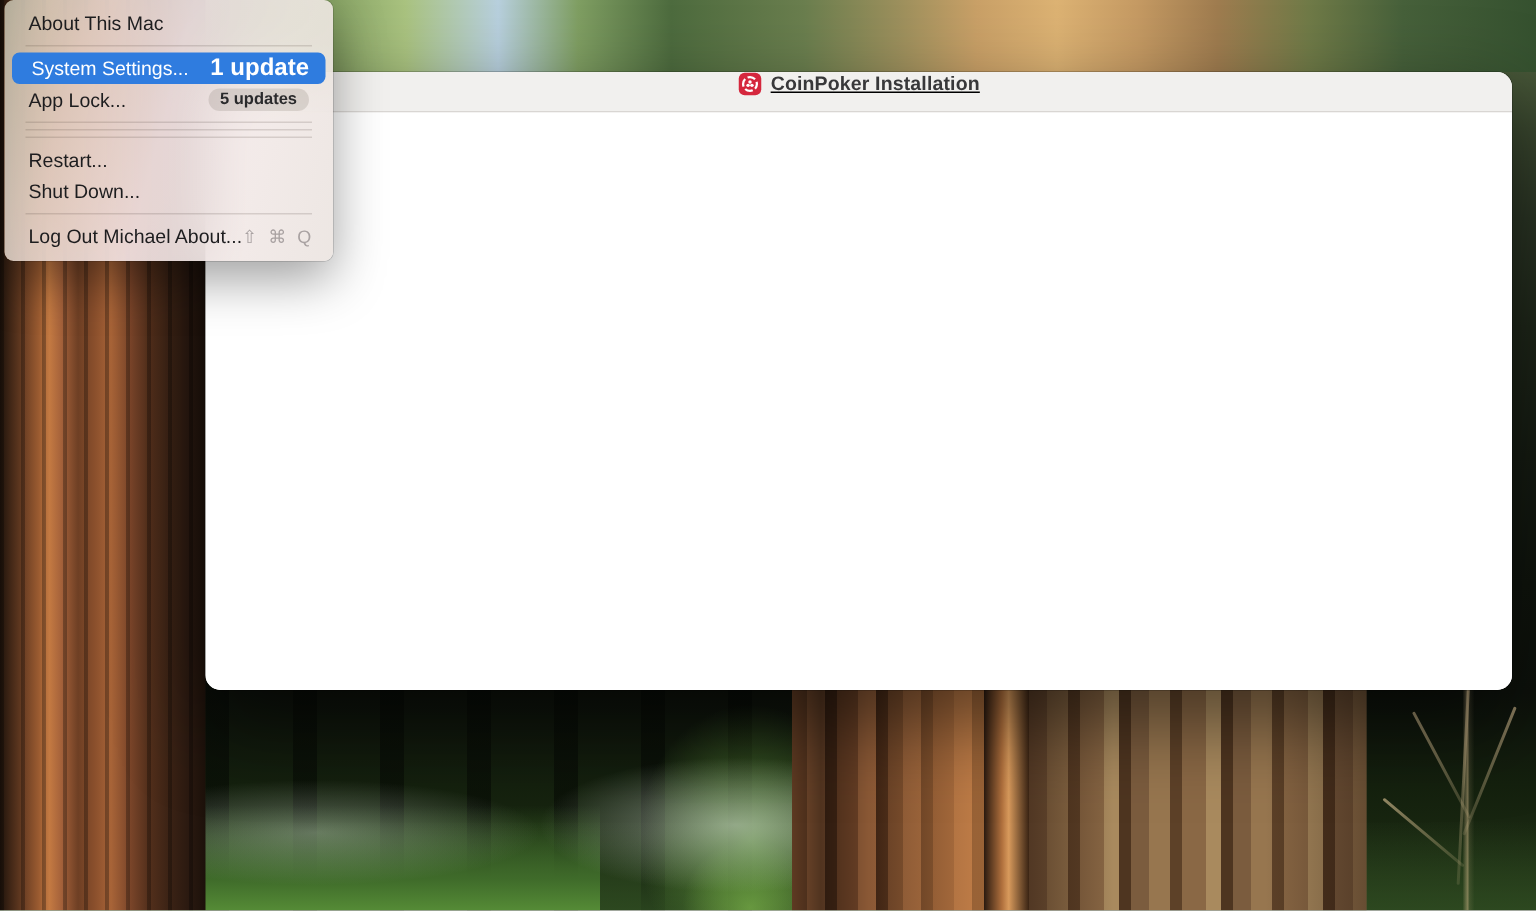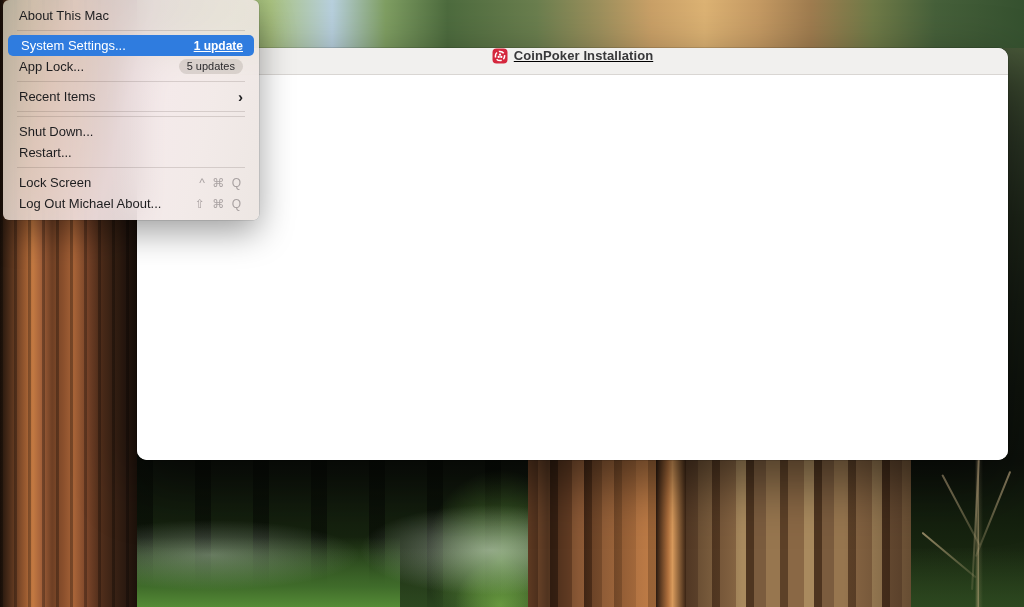--- a/index.html
+++ b/index.html
@@ -94,33 +94,33 @@
     background:#ffffff;border-radius:10px;z-index:20;
     box-shadow:0 22px 55px rgba(0,0,0,0.5), 0 0 0 0.5px rgba(0,0,0,0.25);
     display:flex;flex-direction:column;overflow:hidden;}
   .titlebar{height:26px;flex:0 0 26px;background:#f1f0ee;
     border-bottom:1px solid #d9d6d3;display:flex;align-items:flex-start;justify-content:center;gap:6px;text-decoration:underline;}
   .titlebar .app-icon{width:16px;height:16px;display:inline-block;}
   .titlebar .title{font-size:13px;font-weight:700;color:#38383a;letter-spacing:0.1px;}
   .win-content{flex:1;background:#ffffff;}
 
   
-  .menu{position:absolute;left:3px;top:0;width:256px;z-index:40;
+  .menu{position:absolute;left:3px;top:0;width:219px;z-index:40;
     border-radius:6px;padding:5px 5px 6px 5px;box-sizing:border-box;
     background:linear-gradient(105deg, rgba(197,196,178,0.85) 0%, rgba(228,215,208,0.88) 22%, rgba(244,231,233,0.9) 48%, rgba(241,232,230,0.9) 75%, rgba(235,228,224,0.9) 100%);
     backdrop-filter:blur(20px) saturate(160%) brightness(1.05);
     -webkit-backdrop-filter:blur(20px) saturate(160%) brightness(1.05);
     box-shadow:0 12px 34px rgba(0,0,0,0.38), 0 0 0 0.5px rgba(0,0,0,0.18);}
   .menu-item{height:21px;display:flex;align-items:center;padding:0 11px;border-radius:5px;
     font-size:13px;color:#1d1d1f;cursor:default;}
   .menu-item .mi-label{flex:1;white-space:nowrap;}
   .menu-item.highlighted{background:#2f7cdf;color:#ffffff;padding-left:13px;}
-  .menu-item.highlighted .mi-badge-text{color:#ffffff;font-size:12px;font-weight:700;text-decoration:underline;}
+  .menu-item.highlighted .mi-badge-text{color:#ffffff;font-size:16px;font-weight:700;}
   .pill{background:rgba(120,110,100,0.20);border-radius:10px;padding:2px 8px;
-    font-size:11px;font-weight:400;color:#2a2a2c;line-height:1;}
+    font-size:11px;font-weight:700;color:#2a2a2c;line-height:1;}
   .shortcut{font-size:12px;color:#a9a2a2;letter-spacing:2px;white-space:nowrap;}
   .chevron{font-size:15px;font-weight:600;color:#1d1d1f;line-height:1;}
   .separator{height:1px;background:rgba(60,50,45,0.16);margin:4px 9px;}
 </style>
 </head>
 <body>
 
 <div class="stage">
 
   <div class="wallpaper">
@@ -159,45 +159,37 @@
       <span class="mi-badge-text">1 update</span>
     </div>
 
     <div class="menu-item">
       <span class="mi-label">App Lock...</span>
       <span class="pill">5 updates</span>
     </div>
 
     <div class="separator"></div>
 
-    <div class="menu-item">
-      <span class="mi-label">Recent Items</span>
-      <span class="chevron">›</span>
-    </div>
 
     <div class="separator"></div>
 
 
     <div class="separator"></div>
 
 
     <div class="menu-item">
-      <span class="mi-label">Shut Down...</span>
+      <span class="mi-label">Restart...</span>
     </div>
 
     <div class="menu-item">
-      <span class="mi-label">Restart...</span>
+      <span class="mi-label">Shut Down...</span>
     </div>
 
     <div class="separator"></div>
 
-    <div class="menu-item">
-      <span class="mi-label">Lock Screen</span>
-      <span class="shortcut">^ ⌘ Q</span>
-    </div>
 
     <div class="menu-item">
       <span class="mi-label">Log Out Michael About...</span>
       <span class="shortcut">⇧ ⌘ Q</span>
     </div>
 
   </div>
 
 </div>
 

